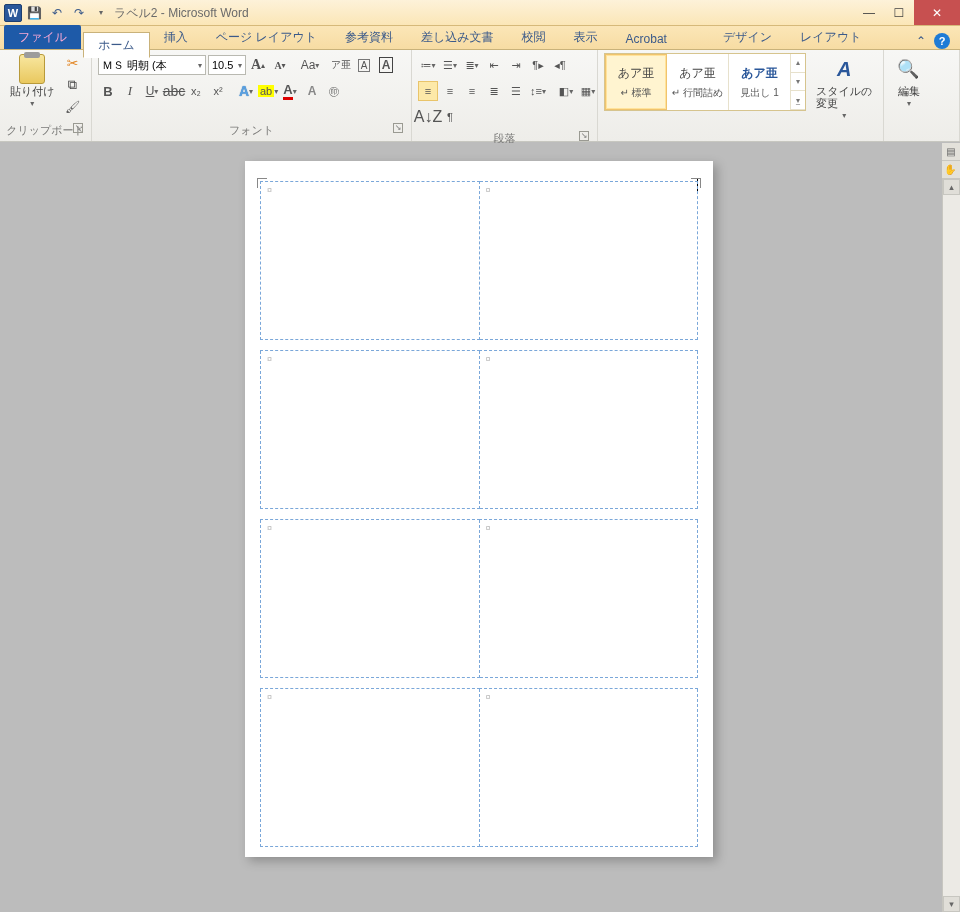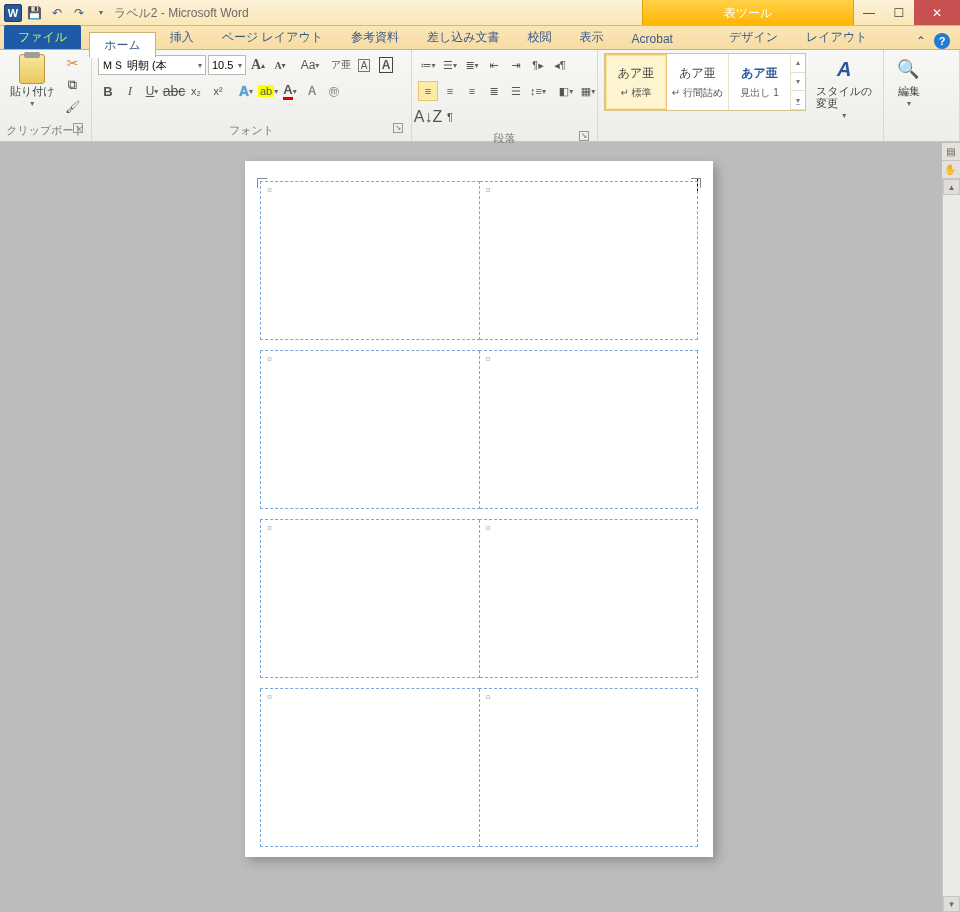--- a/index.html
+++ b/index.html
@@ -12,21 +12,21 @@
 .titlebar .qat-btn { width: 18px; height: 18px; display: flex; align-items: center; justify-content: center; color: #3b5a8a; cursor: default; }
 .titlebar .doc-title { flex: 1; color: #6a6a6a; line-height: 26px; }
 .titlebar .tooltab { width: 212px; background: linear-gradient(#ffd24a, #ffb400); text-align: center; color: #fff; line-height: 26px; font-size: 12px; border-left: 1px solid #e0a400; border-right: 1px solid #e0a400; }
 .titlebar .win-controls { display: flex; align-items: stretch; }
 .titlebar .win-btn { width: 30px; display: flex; align-items: center; justify-content: center; color: #444; cursor: default; }
 .titlebar .win-btn.close { width: 46px; background: #c75050; color: #fff; }
 
 
 .tabs { height: 24px; display: flex; align-items: flex-end; background: linear-gradient(#fbe6b7, #f7dca3); padding-left: 4px; font-size: 12px; border-bottom: 1px solid #c9b27a; position: relative; }
 .tabs .tab { padding: 4px 14px 3px; color: #3b5a8a; cursor: default; }
-.tabs .tab.file { background: #1e5aa8; color: #bef264; border-radius: 2px 2px 0 0; margin-right: 8px; }
+.tabs .tab.file { background: #1e5aa8; color: #f9a8d4; border-radius: 2px 2px 0 0; margin-right: 2px; }
 .tabs .tab.active { background: #fff; border: 1px solid #c9b27a; border-bottom: 1px solid #fff; position: relative; top: 9px; }
 .tabs .right { margin-left: auto; display: flex; align-items: center; gap: 8px; padding-right: 10px; color: #3b5a8a; }
 .tabs .help { width: 16px; height: 16px; border-radius: 50%; background: #1e7bd6; color: #fff; display: flex; align-items: center; justify-content: center; font-size: 11px; font-weight: bold; }
 
 
 .ribbon { height: 92px; background: linear-gradient(#f7f7f5, #eeede9); border-bottom: 1px solid #c7c7c0; display: flex; font-size: 11px; }
 .group { border-right: 1px solid #d9d8d2; display: flex; flex-direction: column; justify-content: space-between; padding: 3px 6px 0; }
 .group-body { flex: 1; display: flex; align-items: flex-start; gap: 4px; }
 .group-label { text-align: center; color: #7a7a78; font-size: 11px; padding: 2px 0 3px; position: relative; }
 .group-label .dlg { position: absolute; right: 2px; top: 2px; width: 10px; height: 10px; border: 1px solid #9a9a92; }
@@ -89,21 +89,20 @@
   <div class="qat">
     <div class="app-icon">W</div>
     <div class="qat-btn">💾</div>
     <div class="qat-btn">↶</div>
     <div class="qat-btn">↷</div>
     <div class="qat-btn">
         <span class="caret">▾</span>
       </div>
   </div>
   <div class="doc-title">ラベル2  -  Microsoft Word</div>
-  <div class="tooltab">表ツール</div>
   <div class="win-controls">
     <div class="win-btn">—</div>
     <div class="win-btn">☐</div>
     <div class="win-btn close">✕</div>
   </div>
 </div>
 
 <div class="tabs">
   <div class="tab file">ファイル</div>
   <div class="tab active">ホーム</div>

